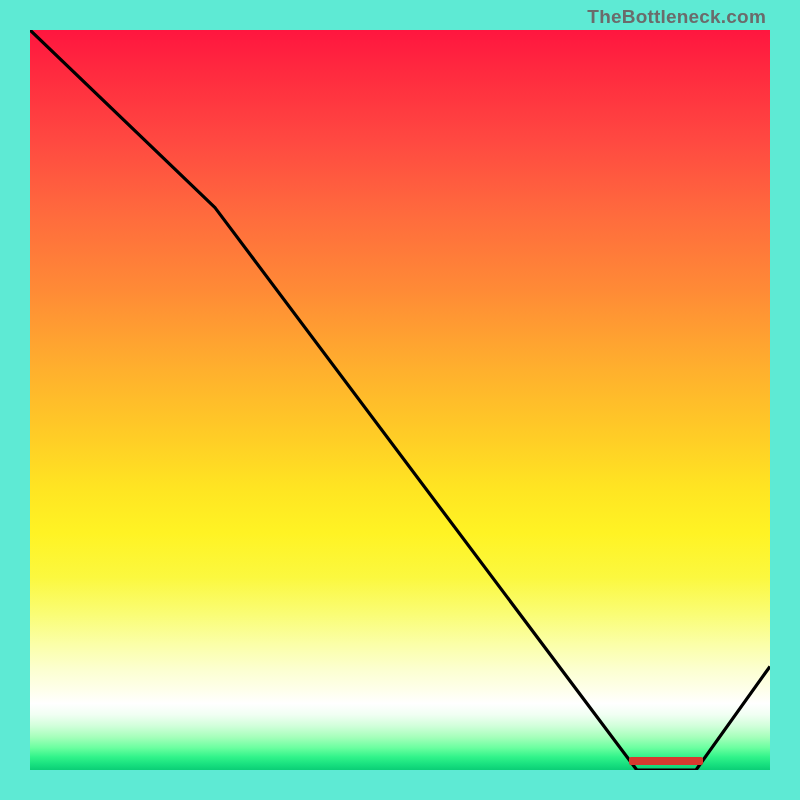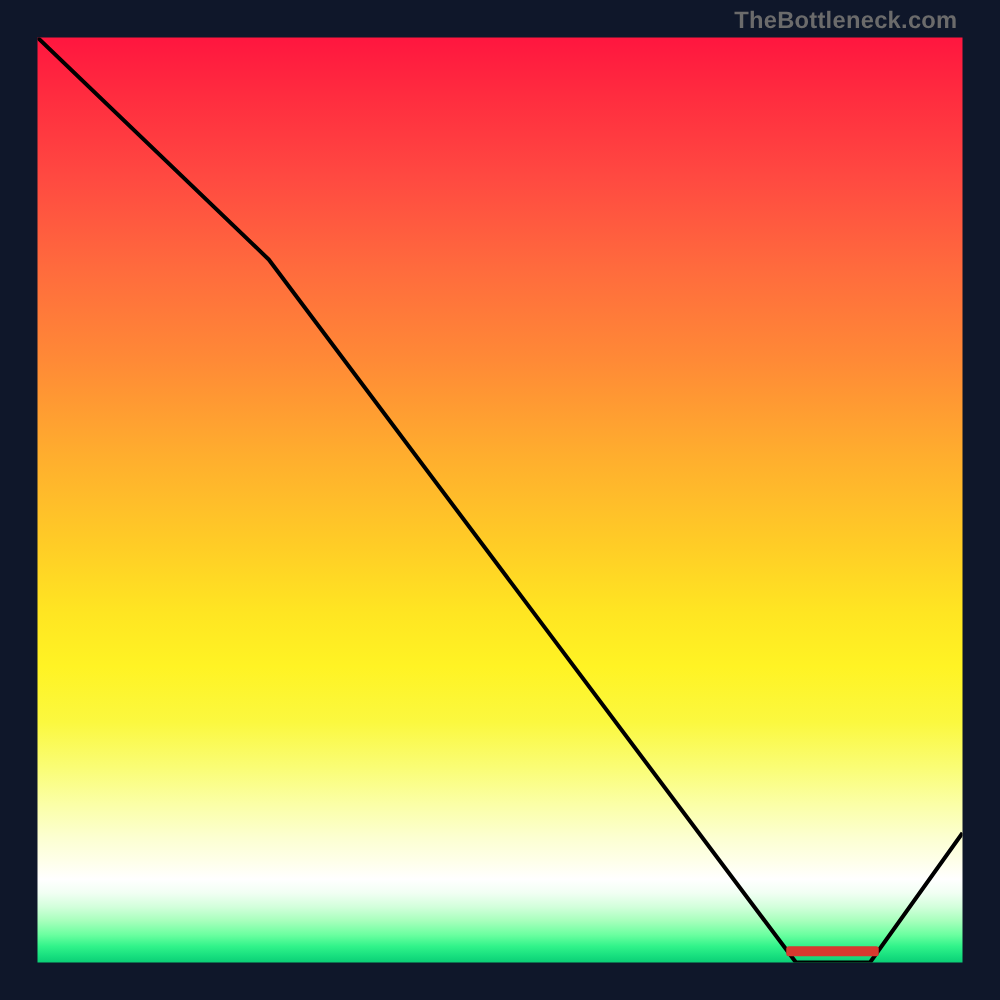--- a/index.html
+++ b/index.html
@@ -8,21 +8,21 @@
     width: 800px;
     height: 800px;
     background: #000;
     overflow: hidden;
     font-family: Arial, Helvetica, sans-serif;
   }
   .frame {
     position: relative;
     width: 800px;
     height: 800px;
-    background: #0f172a;
+    background: #5eead4;
   }
   .plot-area {
     position: absolute;
     left: 30px;
     top: 30px;
     width: 740px;
     height: 740px;
   }
   .gradient {
     position: absolute;

